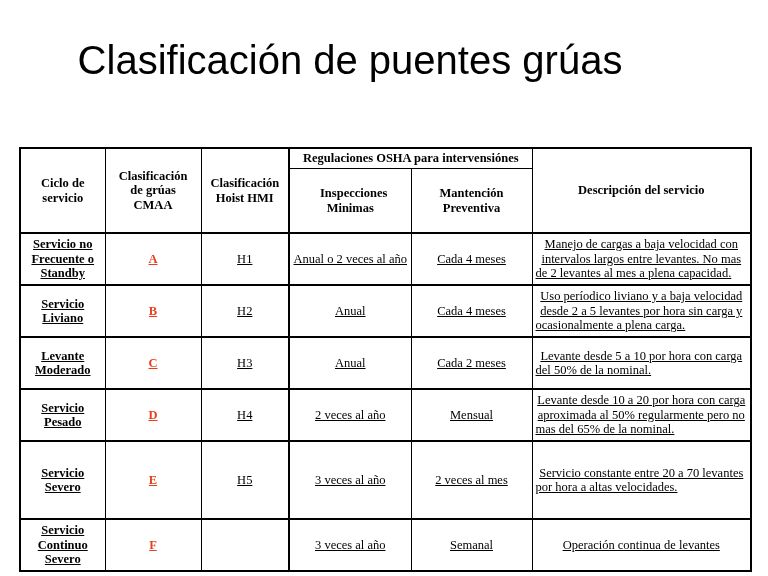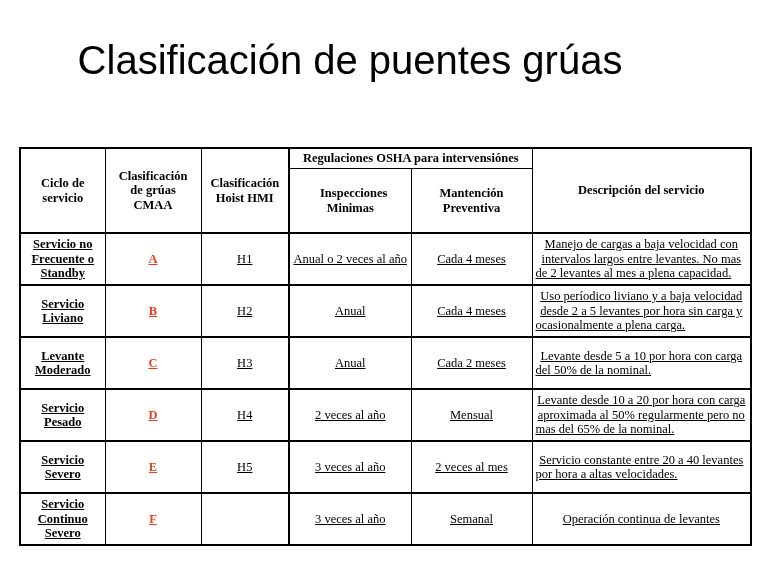--- a/index.html
+++ b/index.html
@@ -74,26 +74,26 @@
   </tr>
   <tr class="row">
     <td class="bold left-col" style="padding:0 14px">Servicio Pesado</td>
     <td class="cls">D</td>
     <td class="hoist">H4</td>
     <td class="div-col">2 veces al año</td>
     <td>Mensual</td>
     <td class="desc right-col">Levante desde 10 a 20 por hora con carga aproximada al 50% regularmente pero no mas del 65% de la nominal.</td>
   </tr>
   <tr class="row">
-    <td class="bold left-col" style="padding:0 14px">Servicio Severo</td>
+    <td class="bold left-col" style="padding:13px 14px">Servicio Severo</td>
     <td class="cls">E</td>
     <td class="hoist">H5</td>
     <td class="div-col">3 veces al año</td>
     <td>2 veces al mes</td>
-    <td class="desc right-col">Servicio constante entre 20 a 40 levantes por hora a altas velocidades.</td>
+    <td class="desc right-col">Servicio constante entre 20 a 70 levantes por hora a altas velocidades.</td>
   </tr>
   <tr class="row bottom-row">
     <td class="bold left-col" style="padding:0 12px">Servicio Continuo Severo</td>
     <td class="cls">F</td>
     <td class="hoist"></td>
     <td class="div-col">3 veces al año</td>
     <td>Semanal</td>
     <td class="desc desc-center right-col" style="text-align-last:center">Operación continua de levantes</td>
   </tr>
 </tbody>

